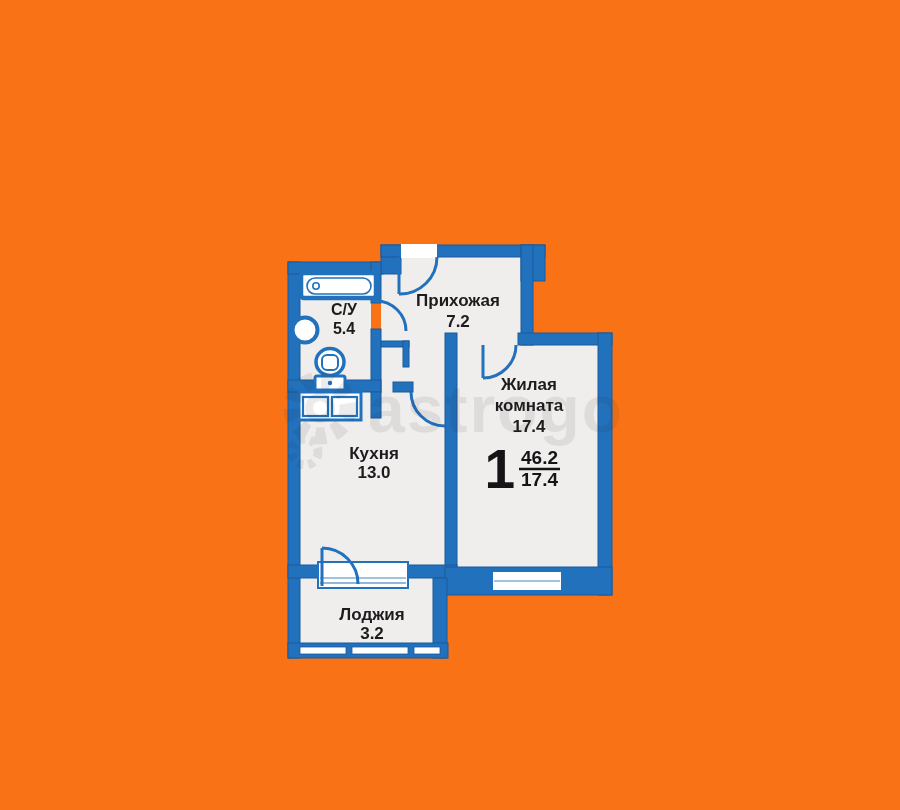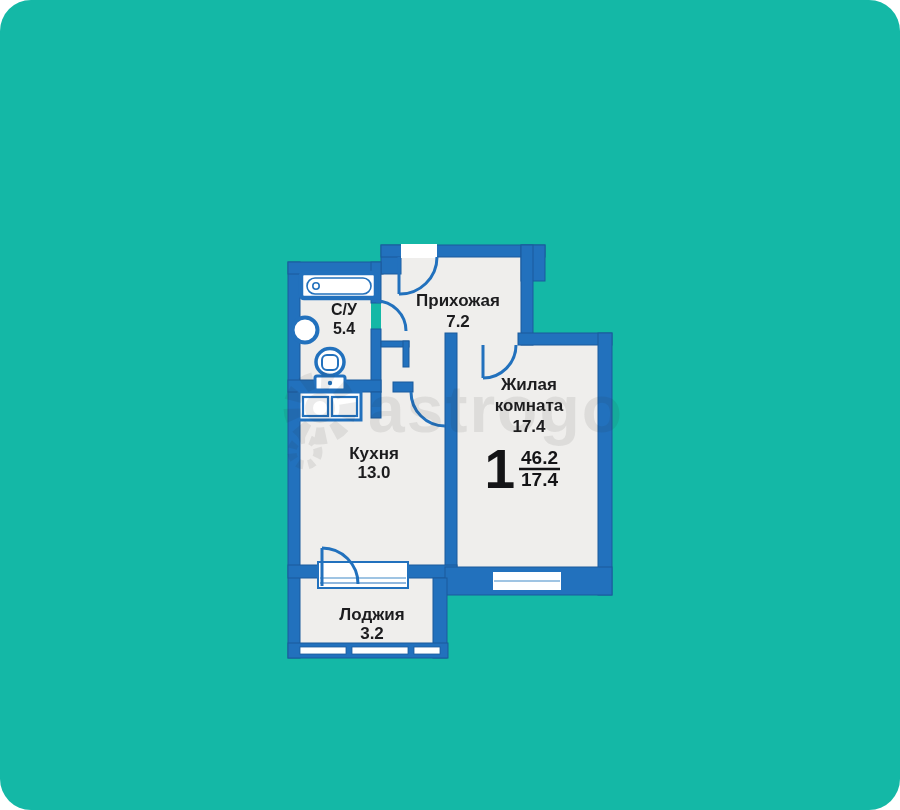--- a/index.html
+++ b/index.html
@@ -1,17 +1,17 @@
 <!DOCTYPE html>
 <html><head>
 <meta charset="utf-8">
 <style>
   html,body{margin:0;padding:0;background:#ffffff;}
-  .stage{position:relative;width:900px;height:810px;background:#14b8a6;overflow:hidden;
-         font-family:"Liberation Sans", sans-serif;border-radius:31px;}
+  .stage{position:relative;width:900px;height:810px;background:#f97316;overflow:hidden;
+         font-family:"Liberation Sans", sans-serif;}
   svg{display:block;}
   .room-label{font-family:"Liberation Sans", sans-serif;font-weight:bold;fill:#1c1c1e;
               text-anchor:middle;}
   .fs17{font-size:17px;}
   .fs16{font-size:16px;}
   .big-one{font-family:"Liberation Sans", sans-serif;font-weight:bold;fill:#141416;
            font-size:55px;text-anchor:end;}
   .frac{font-family:"Liberation Sans", sans-serif;font-weight:bold;fill:#141416;
         font-size:19px;text-anchor:start;}
   .wm-text{font-family:"Liberation Sans", sans-serif;font-weight:bold;font-size:66px;

